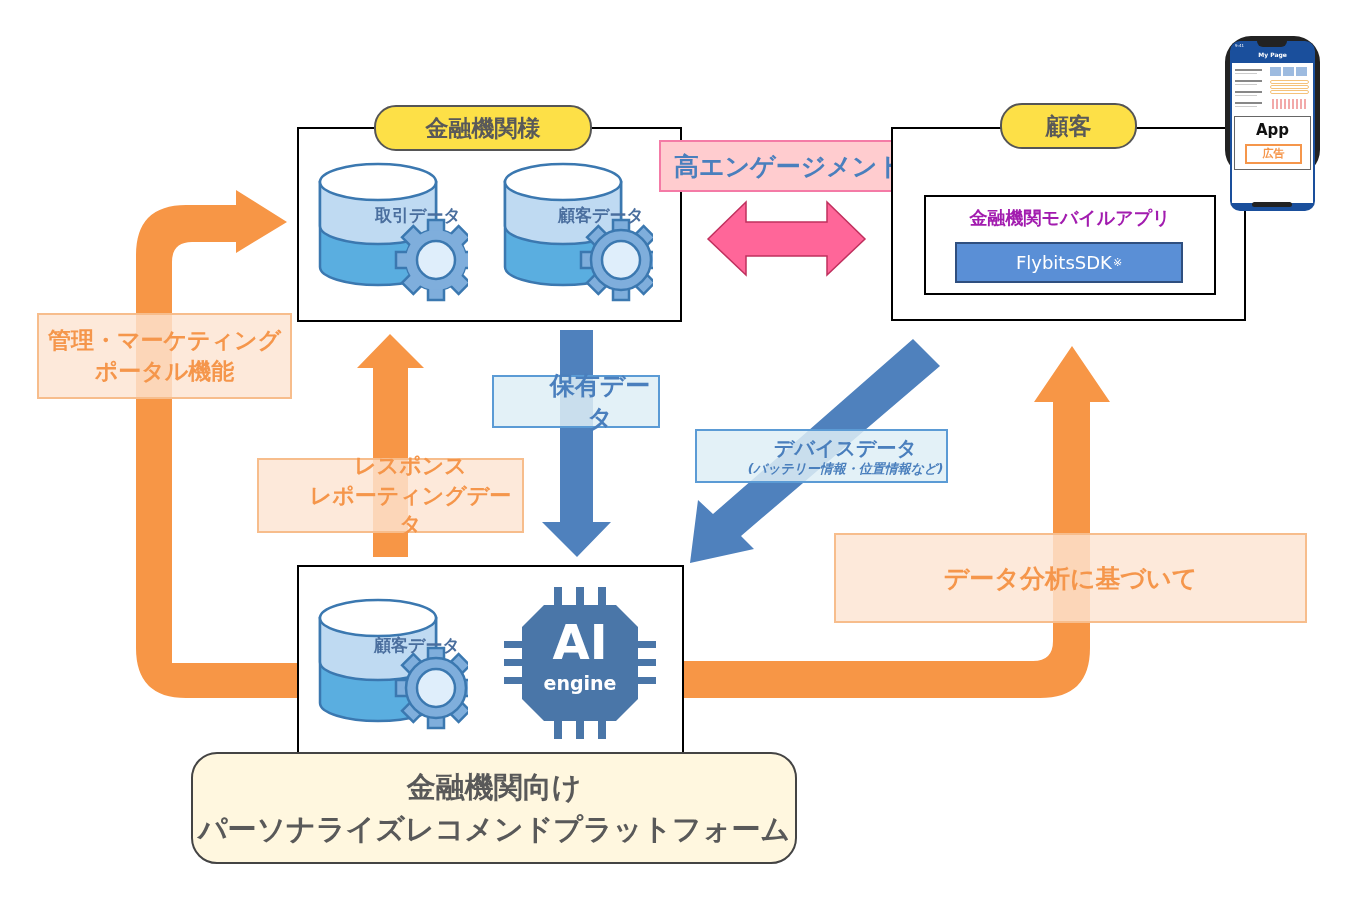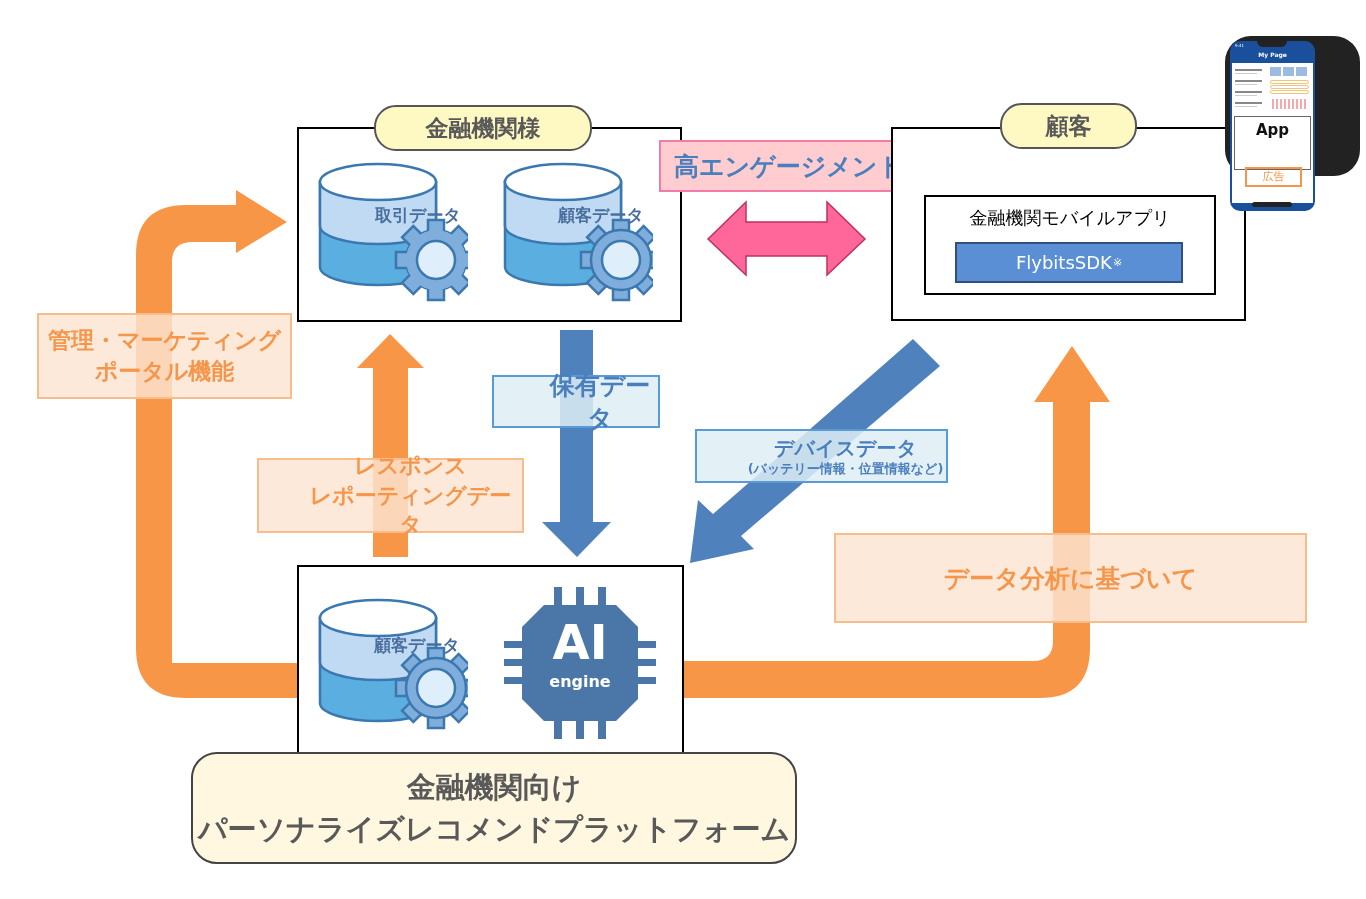--- a/index.html
+++ b/index.html
@@ -1,21 +1,21 @@
 <!DOCTYPE html>
 <html><head>
 <meta charset="utf-8">
 <style>
   html, body { margin:0; padding:0; background:#ffffff; }
   body { width:1366px; height:899px; position:relative; overflow:hidden;
          font-family:"DejaVu Sans", "Liberation Sans", sans-serif; }
   .abs { position:absolute; }
   svg.layer { position:absolute; left:0; top:0; }
   .box { position:absolute; border:2px solid #000; background:#fff; box-sizing:border-box; }
-  .pill { position:absolute; background:#fef9c3; border:2px solid #555; border-radius:22px;
+  .pill { position:absolute; background:#fde047; border:2px solid #555; border-radius:22px;
           box-sizing:border-box; color:#595959; font-weight:bold; font-size:23px;
           display:flex; align-items:center; justify-content:center; }
   .lbl-orange { position:absolute; background:rgba(252,228,210,0.82); border:2px solid #f7bd8c;
           box-sizing:border-box; color:#f5964b; font-weight:bold; text-align:center;
           display:flex; flex-direction:column; align-items:center; justify-content:center; }
   .lbl-blue { position:absolute; background:rgba(222,238,246,0.85); border:2px solid #5b9bd5;
           box-sizing:border-box; color:#4a7fbd; font-weight:bold; text-align:center;
           display:flex; flex-direction:column; align-items:center; justify-content:center;padding-left:48px; }
   .lbl-pink { position:absolute; background:#ffcccf; border:2px solid #f47ba6;
           box-sizing:border-box; color:#4a7fbd; font-weight:bold; font-size:25px;
@@ -97,27 +97,27 @@
 <div class="db-label" style="left:510px; top:204px;">顧客データ</div>
 
 <div class="lbl-pink" style="left:659px; top:140px; width:259px; height:52px;">高エンゲージメント</div>
 <svg class="abs" style="left:700px; top:198px;" width="175" height="80" viewBox="0 0 175 80">
   <path d="M8,41 L46,4 L46,24 L127,24 L127,4 L165,41 L127,77 L127,58 L46,58 L46,77 Z" fill="#ff6699" stroke="#c0305e" stroke-width="1.5"></path>
 </svg>
 
 <div class="box" style="left:891px; top:127px; width:355px; height:194px;"></div>
 <div class="pill" style="left:1000px; top:103px; width:137px; height:46px;">顧客</div>
 <div class="box" style="left:924px; top:195px; width:292px; height:100px;"></div>
-<div class="abs" style="left:924px; top:206px; width:292px; text-align:center; font-size:18px; color:#000000;">金融機関モバイルアプリ</div>
+<div class="abs" style="left:924px; top:206px; width:292px; text-align:center; font-size:18px; color:#a21caf;font-weight:bold;">金融機関モバイルアプリ</div>
 <div class="sdk">
   <span>FlybitsSDK</span>
     <sup>※</sup>
 </div>
 
-<div class="abs" style="left:1225px; top:36px; width:95px; height:140px; background:#222; border-radius:26px;padding-left:40px;">
+<div class="abs" style="left:1225px; top:36px; width:95px; height:140px; background:#222; border-radius:26px;">
   <div class="abs" style="left:5px; top:5px; width:85px; height:170px; background:#1a4f9c; border-radius:10px;"></div>
   <div class="abs" style="left:32px; top:3px; width:30px; height:8px; background:#222; border-radius:0 0 6px 6px;"></div>
   <div class="abs" style="left:10px; top:7px; font-size:4px; color:#fff;">9:41</div>
   <div class="abs" style="left:5px; top:15px; width:85px; text-align:center; font-size:6px; color:#fff; font-weight:bold;">My Page</div>
   <div class="abs" style="left:7px; top:27px; width:81px; height:140px; background:#fff;">
     <div class="abs" style="left:3px; top:6px; width:27px; height:2px; background:#888;"></div>
     <div class="abs" style="left:3px; top:10px; width:22px; height:1px; background:#ccc;"></div>
     <div class="abs" style="left:3px; top:17px; width:27px; height:2px; background:#888;"></div>
     <div class="abs" style="left:3px; top:21px; width:22px; height:1px; background:#ccc;"></div>
     <div class="abs" style="left:3px; top:28px; width:27px; height:2px; background:#888;"></div>
@@ -126,36 +126,36 @@
     <div class="abs" style="left:3px; top:43px; width:22px; height:1px; background:#ccc;"></div>
     <div class="abs" style="left:38px; top:4px; width:11px; height:9px; background:#9dbbe0;"></div>
     <div class="abs" style="left:51px; top:4px; width:11px; height:9px; background:#9dbbe0;"></div>
     <div class="abs" style="left:64px; top:4px; width:11px; height:9px; background:#9dbbe0;"></div>
     <div class="abs" style="left:38px; top:17px; width:37px; height:2px; border:1px solid #f5c27a; border-radius:2px;"></div>
     <div class="abs" style="left:38px; top:22px; width:37px; height:2px; border:1px solid #f5c27a; border-radius:2px;"></div>
     <div class="abs" style="left:38px; top:27px; width:37px; height:2px; border:1px solid #f5c27a; border-radius:2px;"></div>
     <div class="abs" style="left:40px; top:36px; width:35px; height:10px; background:repeating-linear-gradient(90deg,#f2a9a9 0 2px,transparent 2px 4px);"></div>
     <div class="abs" style="left:2px; top:53px; width:75px; height:52px; border:1px solid #666; background:#fff;">
       <div class="abs" style="left:0; top:4px; width:75px; text-align:center; font-size:15px; font-weight:bold; color:#111;">App</div>
-      <div class="abs" style="left:10px; top:27px; width:53px; height:16px; border:2px solid #f5964b; color:#f5964b; font-size:11px; font-weight:normal; text-align:center; line-height:16px;margin-top:23px;">広告</div>
+      <div class="abs" style="left:10px; top:27px; width:53px; height:16px; border:2px solid #f5964b; color:#f5964b; font-size:11px; font-weight:bold; text-align:center; line-height:16px;">広告</div>
     </div>
   </div>
   <div class="abs" style="left:27px; top:166px; width:40px; height:5px; background:#222; border-radius:3px;"></div>
 </div>
 
 <div class="lbl-orange" style="left:37px; top:313px; width:255px; height:86px; font-size:23px; line-height:1.35;">
   <span>管理・マーケティング</span>
   <span>ポータル機能</span>
 </div>
 
 <div class="lbl-blue" style="left:492px; top:375px; width:168px; height:53px; font-size:25px;">保有データ</div>
 
 <div class="lbl-blue" style="left:695px; top:429px; width:253px; height:54px; line-height:1.3;">
   <span style="font-size:20px;">デバイスデータ</span>
-  <span style="font-size:13px;">(バッテリー情報・位置情報など)</span>
+  <span style="font-size:13px;font-style:italic;">(バッテリー情報・位置情報など)</span>
 </div>
 
 <div class="lbl-orange" style="left:257px; top:458px; width:267px; height:75px; font-size:22px; line-height:1.35;padding-left:40px;">
   <span>レスポンス</span>
   <span>レポーティングデータ</span>
 </div>
 
 <div class="lbl-orange" style="left:834px; top:533px; width:473px; height:90px; font-size:25px; line-height:1.4;">
   <span>データ分析に基づいて</span>
 </div>
@@ -196,18 +196,18 @@
     <rect x="4" y="58" width="22" height="7"></rect>
       <rect x="4" y="76" width="22" height="7"></rect>
       <rect x="4" y="94" width="22" height="7"></rect>
     <rect x="134" y="58" width="22" height="7"></rect>
       <rect x="134" y="76" width="22" height="7"></rect>
       <rect x="134" y="94" width="22" height="7"></rect>
     <polygon points="44,22 116,22 138,44 138,116 116,138 44,138 22,116 22,44"></polygon>
   </g>
 </svg>
 <div class="abs" style="left:500px; top:618px; width:160px; text-align:center; color:#fff; font-weight:bold; font-size:48px; font-family:'DejaVu Sans',sans-serif; line-height:1;">AI</div>
-<div class="abs" style="left:500px; top:674px; width:160px; text-align:center; color:#fff; font-weight:bold; font-size:16px; line-height:1;">engine</div>
+<div class="abs" style="left:500px; top:674px; width:160px; text-align:center; color:#fff; font-weight:bold; font-size:19px; line-height:1;">engine</div>
 
 <div class="platform">
   <span>金融機関向け</span>
   <span>パーソナライズレコメンドプラットフォーム</span>
 </div>
 
 </body></html>

